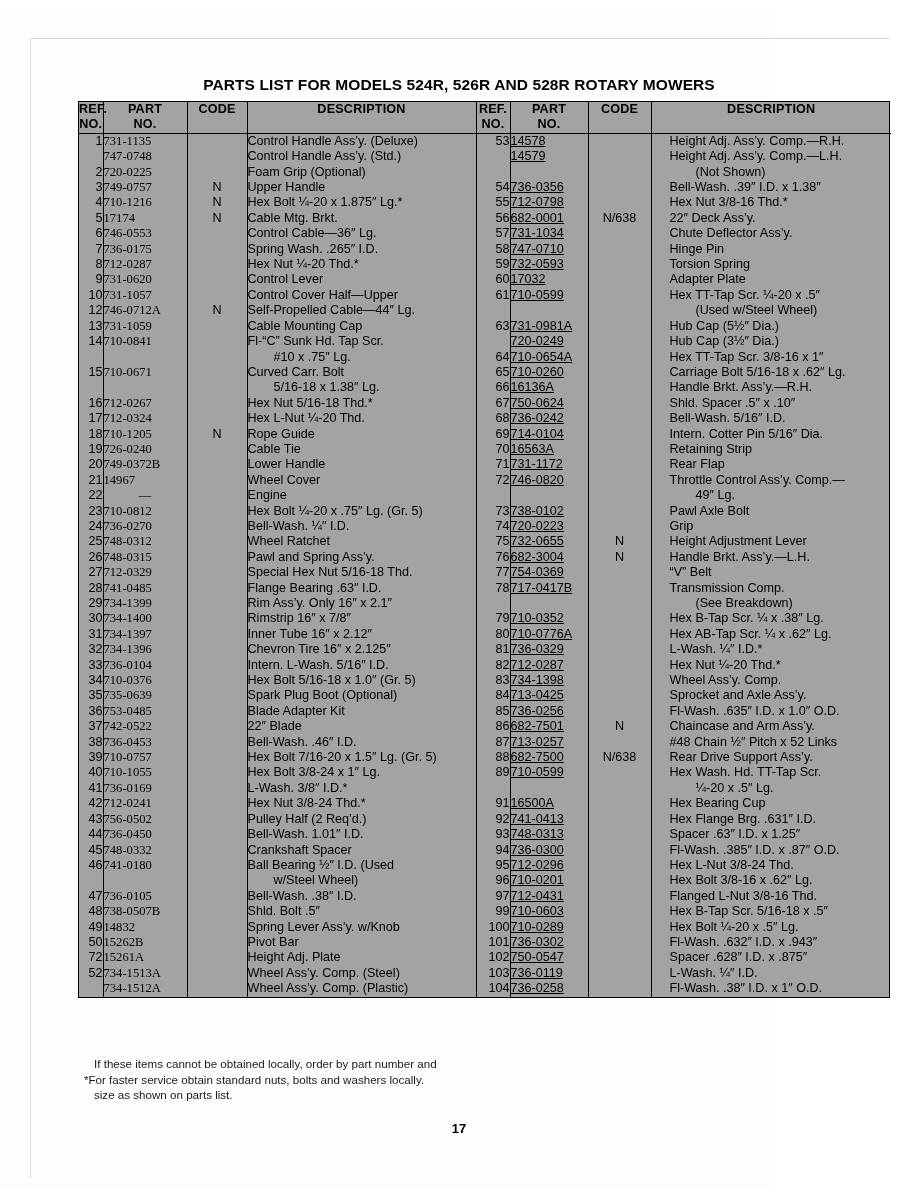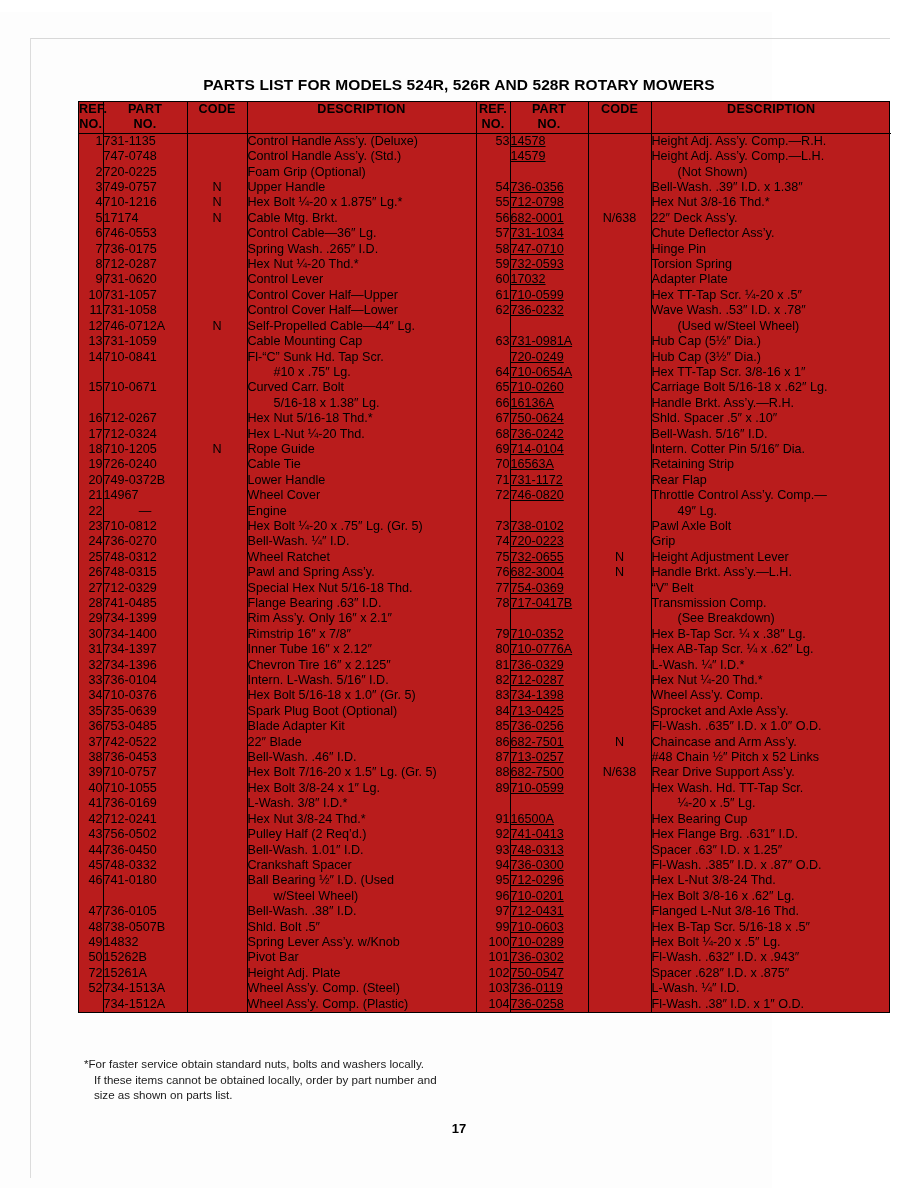--- a/index.html
+++ b/index.html
@@ -51,21 +51,21 @@
   }
 
   
   #table-wrap {
     position: absolute;
     left: 78px;
     top: 89px;
     width: 812px;
     border: 1.6px solid #000;
     box-sizing: border-box;
-    background: #b91c1c;
+    background: #a3a3a3;
   }
 
   table.parts {
     border-collapse: collapse;
     width: 100%;
     table-layout: fixed;
   }
 
   table.parts td, table.parts th {
     padding: 0;
@@ -101,27 +101,27 @@
   td.code { text-align: center; }
   td.desc { padding-left: 10px; text-align: left; white-space: nowrap; }
 
   .cont { padding-left: 26px; display: block; }
 
   .body-rows td { height: 15.4px; }
 
   
   tbody td { border-left: none; }
   tbody td.b-ref   { border-left: none; }
-  tbody td.b-part  { border-left: 1.1px solid #000; }
+  tbody td.b-part  { border-left: 1.1px solid #000; font-family: Liberation Serif, serif; }
   tbody td.b-code  { border-left: 1.1px solid #000; }
   tbody td.b-desc  { border-left: 1.1px solid #000; }
   tbody td.b-ref2  { border-left: 1.7px solid #000; }
   tbody td.b-part2 { border-left: 1.1px solid #000; text-decoration: underline; }
   tbody td.b-code2 { border-left: 1.1px solid #000; }
-  tbody td.b-desc2 { border-left: 1.1px solid #000; }
+  tbody td.b-desc2 { border-left: 1.1px solid #000; padding-left: 18px; }
 
   thead th.h-part  { border-left: 1.1px solid #000; }
   thead th.h-code  { border-left: 1.1px solid #000; }
   thead th.h-desc  { border-left: 1.1px solid #000; }
   thead th.h-ref2  { border-left: 1.7px solid #000; }
   thead th.h-part2 { border-left: 1.1px solid #000; }
   thead th.h-code2 { border-left: 1.1px solid #000; }
   thead th.h-desc2 { border-left: 1.1px solid #000; }
 
   #footnote {
@@ -317,30 +317,20 @@
             <td class="ref b-ref">10</td>
             <td class="part b-part">731-1057</td>
             <td class="code b-code"></td>
             <td class="desc b-desc">Control Cover Half—Upper</td>
             <td class="ref b-ref2">61</td>
             <td class="part b-part2">710-0599</td>
             <td class="code b-code2"></td>
             <td class="desc b-desc2">Hex TT-Tap Scr. ¼-20 x .5″</td>
           </tr>
           <tr>
-            <td class="ref b-ref">11</td>
-            <td class="part b-part">731-1058</td>
-            <td class="code b-code"></td>
-            <td class="desc b-desc">Control Cover Half—Lower</td>
-            <td class="ref b-ref2">62</td>
-            <td class="part b-part2">736-0232</td>
-            <td class="code b-code2"></td>
-            <td class="desc b-desc2">Wave Wash. .53″ I.D. x .78″</td>
-          </tr>
-          <tr>
             <td class="ref b-ref">12</td>
             <td class="part b-part">746-0712A</td>
             <td class="code b-code">N</td>
             <td class="desc b-desc">Self-Propelled Cable—44″ Lg.</td>
             <td class="ref b-ref2"></td>
             <td class="part b-part2"></td>
             <td class="code b-code2"></td>
             <td class="desc b-desc2">
               <span class="cont">(Used w/Steel Wheel)</span>
             </td>
@@ -795,20 +785,20 @@
             <td class="ref b-ref2">104</td>
             <td class="part b-part2">736-0258</td>
             <td class="code b-code2"></td>
             <td class="desc b-desc2">Fl-Wash. .38″ I.D. x 1″ O.D.</td>
           </tr>
         </tbody>
     </table>
   </div>
 
   <div id="footnote">
+    <span class="ln">If these items cannot be obtained locally, order by part number and</span>
     <span class="ln first">*For faster service obtain standard nuts, bolts and washers locally.</span>
-    <span class="ln">If these items cannot be obtained locally, order by part number and</span>
     <span class="ln">size as shown on parts list.</span>
   </div>
 
   <div id="pagenum">17</div>
 
 </div>
 
 </body></html>

